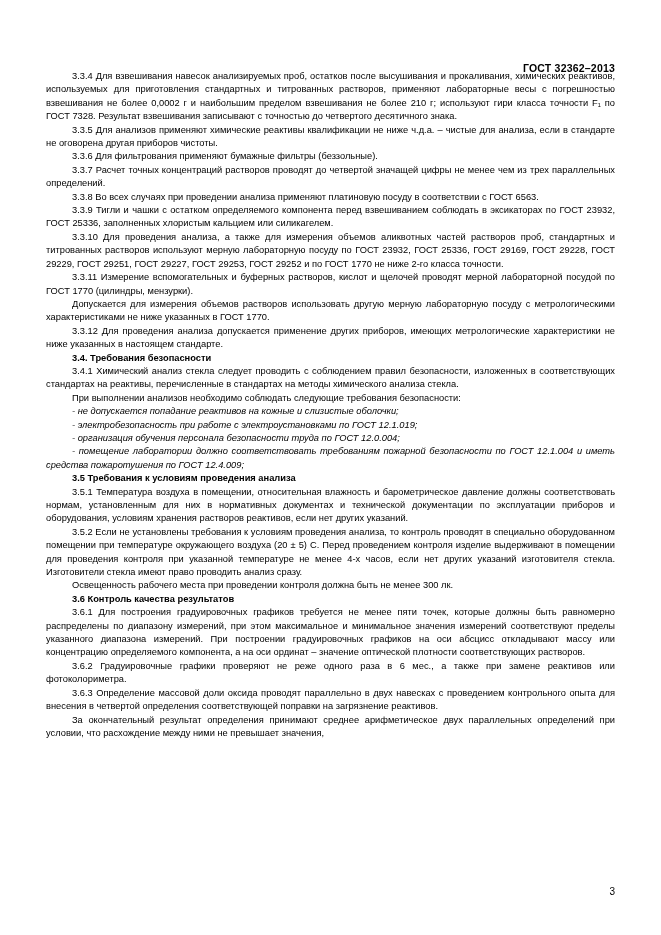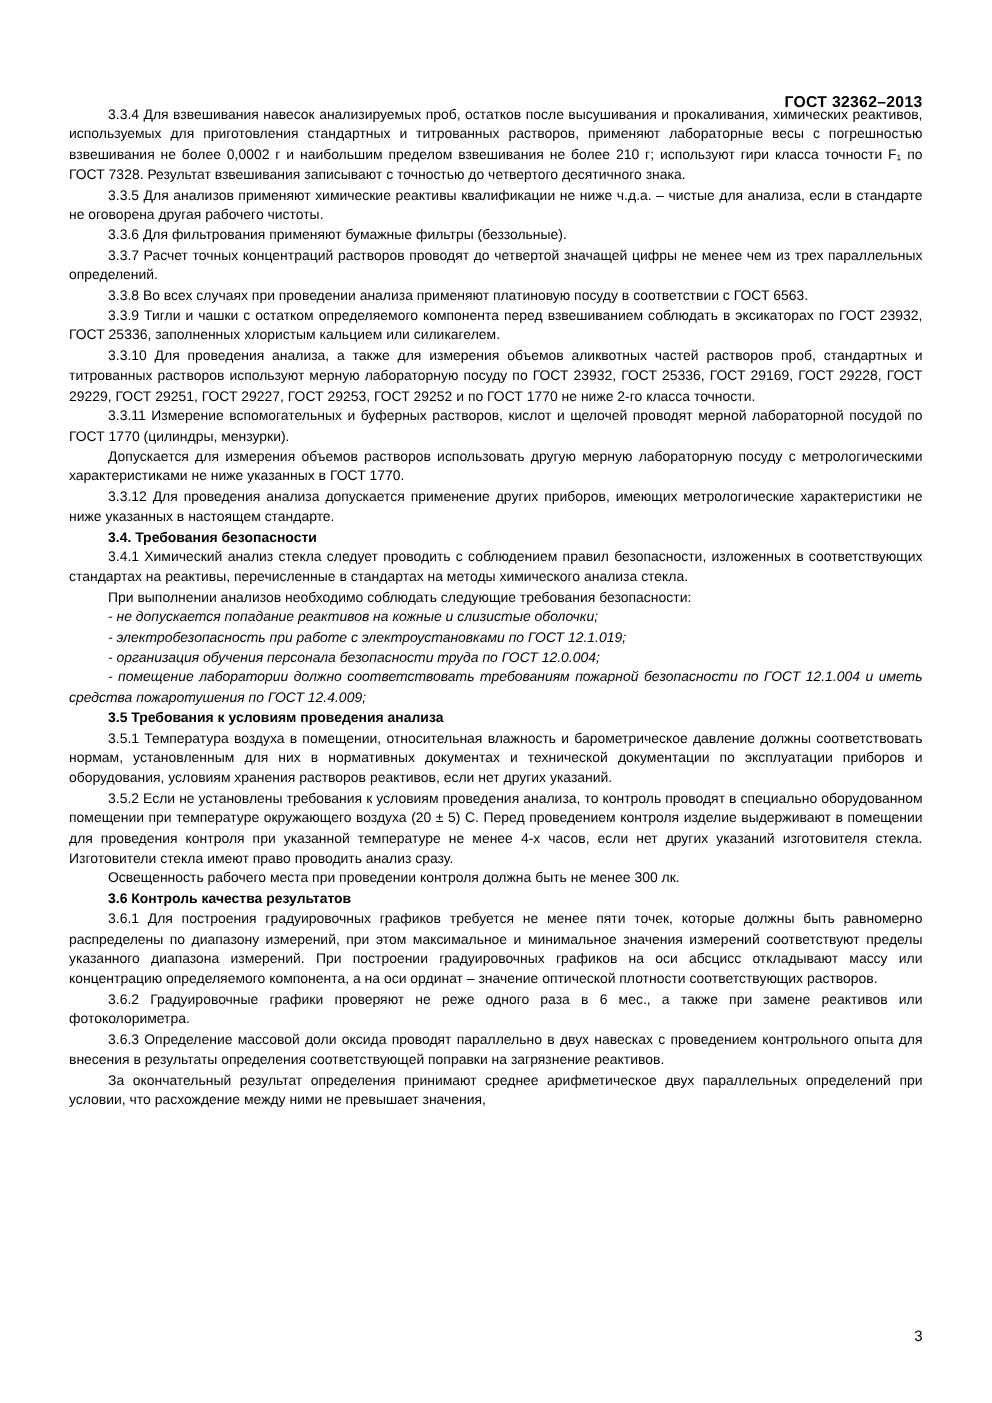--- a/index.html
+++ b/index.html
@@ -62,21 +62,21 @@
 </style>
 </head>
 <body>
 
 <div class="page">
 
   <div class="header">ГОСТ 32362–2013</div>
 
   <div class="content">
     <p>3.3.4 Для взвешивания навесок анализируемых проб, остатков после высушивания и прокаливания, химических реактивов, используемых для приготовления стандартных и титрованных растворов, применяют лабораторные весы с погрешностью взвешивания не более 0,0002 г и наибольшим пределом взвешивания не более 210 г; используют гири класса точности F₁ по ГОСТ 7328. Результат взвешивания записывают с точностью до четвертого десятичного знака.</p>
-    <p>3.3.5 Для анализов применяют химические реактивы квалификации не ниже ч.д.а. – чистые для анализа, если в стандарте не оговорена другая рабочего чистоты.</p>
+    <p>3.3.5 Для анализов применяют химические реактивы квалификации не ниже ч.д.а. – чистые для анализа, если в стандарте не оговорена другая приборов чистоты.</p>
     <p>3.3.6 Для фильтрования применяют бумажные фильтры (беззольные).</p>
     <p>3.3.7 Расчет точных концентраций растворов проводят до четвертой значащей цифры не менее чем из трех параллельных определений.</p>
     <p>3.3.8 Во всех случаях при проведении анализа применяют платиновую посуду в соответствии с ГОСТ 6563.</p>
     <p>3.3.9 Тигли и чашки с остатком определяемого компонента перед взвешиванием соблюдать в эксикаторах по ГОСТ 23932, ГОСТ 25336, заполненных хлористым кальцием или силикагелем.</p>
     <p>3.3.10 Для проведения анализа, а также для измерения объемов аликвотных частей растворов проб, стандартных и титрованных растворов используют мерную лабораторную посуду по ГОСТ 23932, ГОСТ 25336, ГОСТ 29169, ГОСТ 29228, ГОСТ 29229, ГОСТ 29251, ГОСТ 29227, ГОСТ 29253, ГОСТ 29252 и по ГОСТ 1770 не ниже 2-го класса точности.</p>
     <p>3.3.11 Измерение вспомогательных и буферных растворов, кислот и щелочей проводят мерной лабораторной посудой по ГОСТ 1770 (цилиндры, мензурки).</p>
     <p>Допускается для измерения объемов растворов использовать другую мерную лабораторную посуду с метрологическими характеристиками не ниже указанных в ГОСТ 1770.</p>
     <p>3.3.12 Для проведения анализа допускается применение других приборов, имеющих метрологические характеристики не ниже указанных в настоящем стандарте.</p>
     <p class="headpara">3.4. Требования безопасности</p>
     <p>3.4.1 Химический анализ стекла следует проводить с соблюдением правил безопасности, изложенных в соответствующих стандартах на реактивы, перечисленные в стандартах на методы химического анализа стекла.</p>
@@ -85,19 +85,19 @@
     <p class="dash">- электробезопасность при работе с электроустановками по ГОСТ 12.1.019;</p>
     <p class="dash">- организация обучения персонала безопасности труда по ГОСТ 12.0.004;</p>
     <p class="dash">- помещение лаборатории должно соответствовать требованиям пожарной безопасности по ГОСТ 12.1.004 и иметь средства пожаротушения по ГОСТ 12.4.009;</p>
     <p class="headpara">3.5 Требования к условиям проведения анализа</p>
     <p>3.5.1 Температура воздуха в помещении, относительная влажность и барометрическое давление должны соответствовать нормам, установленным для них в нормативных документах и технической документации по эксплуатации приборов и оборудования, условиям хранения растворов реактивов, если нет других указаний.</p>
     <p>3.5.2 Если не установлены требования к условиям проведения анализа, то контроль проводят в специально оборудованном помещении при температуре окружающего воздуха (20 ± 5)  С. Перед проведением контроля изделие выдерживают в помещении для проведения контроля при указанной температуре не менее 4-х часов, если нет других указаний изготовителя стекла. Изготовители стекла имеют право проводить анализ сразу.</p>
     <p>Освещенность рабочего места при проведении контроля должна быть не менее 300 лк.</p>
     <p class="headpara">3.6 Контроль качества результатов</p>
     <p>3.6.1 Для построения градуировочных графиков требуется не менее пяти точек, которые должны быть равномерно распределены по диапазону измерений, при этом максимальное и минимальное значения измерений соответствуют пределы указанного диапазона измерений. При построении градуировочных графиков на оси абсцисс откладывают массу или концентрацию определяемого компонента, а на оси ординат – значение оптической плотности соответствующих растворов.</p>
     <p>3.6.2 Градуировочные графики проверяют не реже одного раза в 6 мес., а также при замене реактивов или фотоколориметра.</p>
-    <p>3.6.3 Определение массовой доли оксида проводят параллельно в двух навесках с проведением контрольного опыта для внесения в результаты определения соответствующей поправки на загрязнение реактивов.</p>
+    <p>3.6.3 Определение массовой доли оксида проводят параллельно в двух навесках с проведением контрольного опыта для внесения в четвертой определения соответствующей поправки на загрязнение реактивов.</p>
     <p>За окончательный результат определения принимают среднее арифметическое двух параллельных определений при условии, что расхождение между ними не превышает значения,</p>
   </div>
 
   <div class="pagenum">3</div>
 
 </div>
 
 </body></html>

